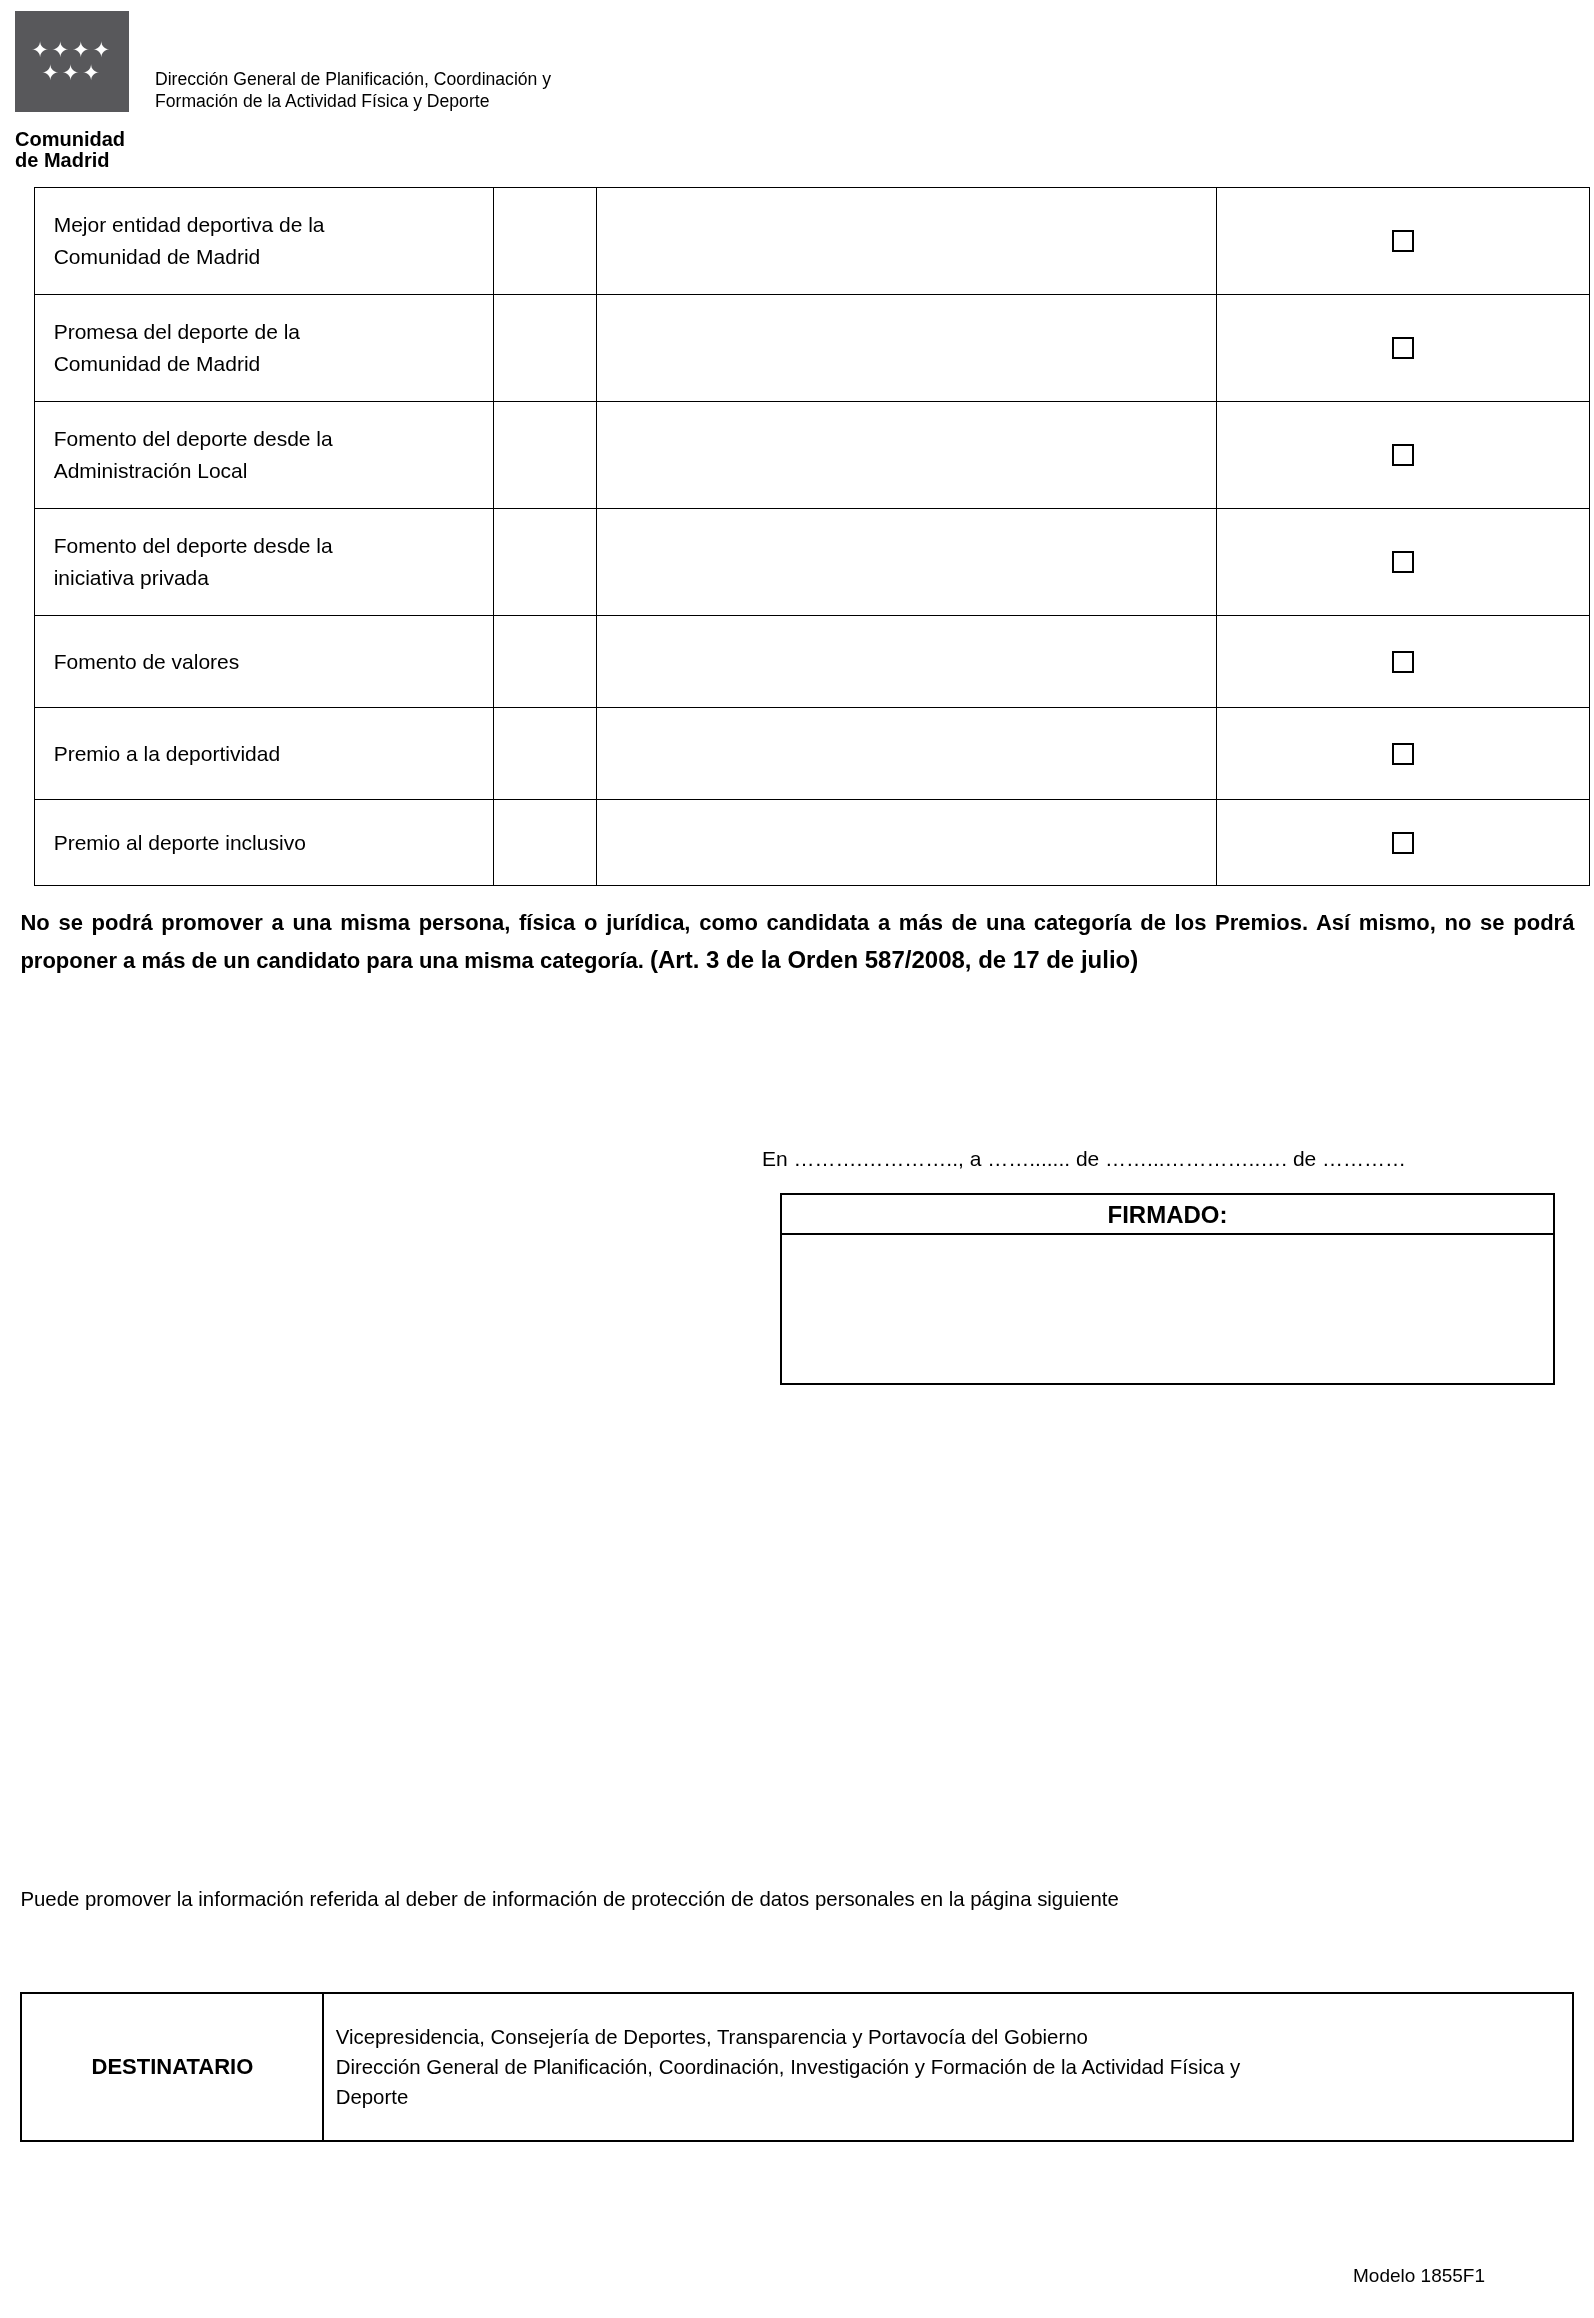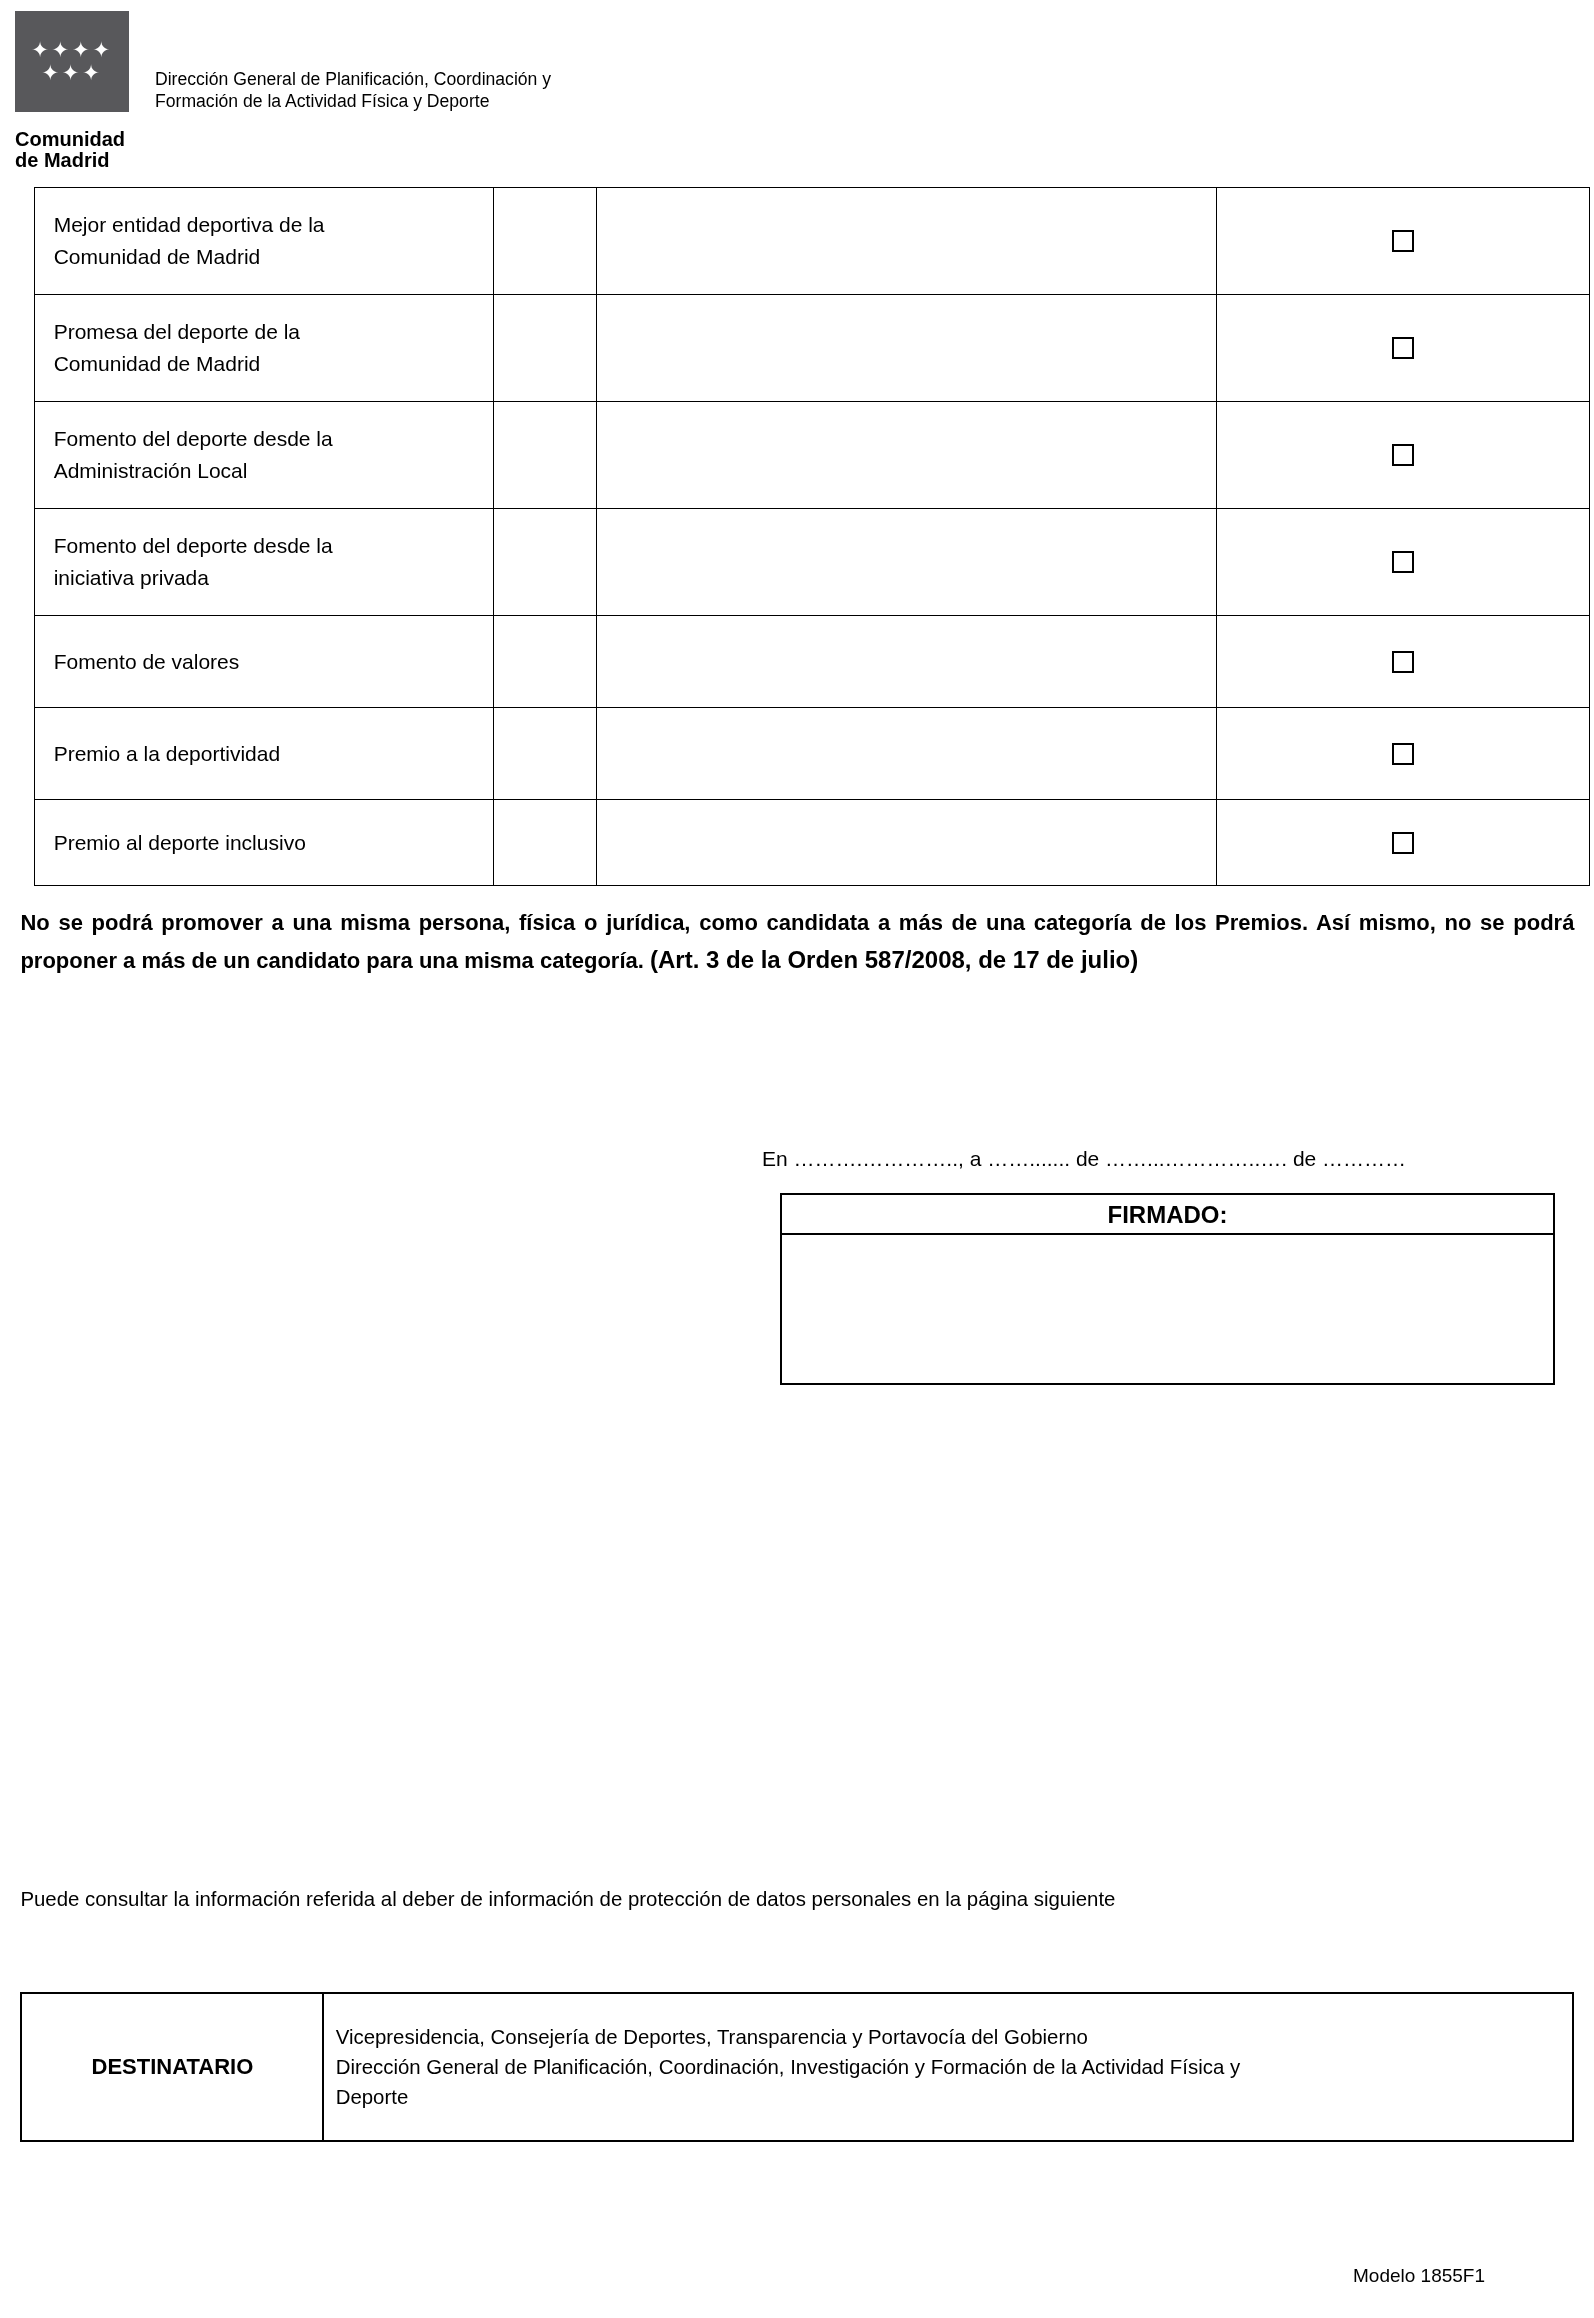--- a/index.html
+++ b/index.html
@@ -238,21 +238,21 @@
 
   <div class="restriction-note"><span>No se podrá promover a una misma persona, física o jurídica, como candidata a más de una categoría de los Premios. Así mismo, no se podrá proponer a más de un candidato para una misma categoría. </span><span class="article-ref">(Art. 3 de la Orden 587/2008, de 17 de julio)</span></div>
 
   <div class="date-line">En ……….………….., a ……....... de ……...…………..…. de …………</div>
 
   <div class="signature-box">
     <div class="sig-header">FIRMADO:</div>
     <div class="sig-area"></div>
   </div>
 
-  <div class="privacy-note">Puede consultar la información referida al deber de información de protección de datos personales en la página siguiente</div>
+  <div class="privacy-note">Puede promover la información referida al deber de información de protección de datos personales en la página siguiente</div>
 
   <table class="destinatario">
     <tbody>
       <tr>
         <td class="dest-label">DESTINATARIO</td>
         <td class="dest-text">Vicepresidencia, Consejería de Deportes, Transparencia y Portavocía del Gobierno
 Dirección General de Planificación, Coordinación, Investigación y Formación de la Actividad Física y
 Deporte</td>
       </tr>
     </tbody>

